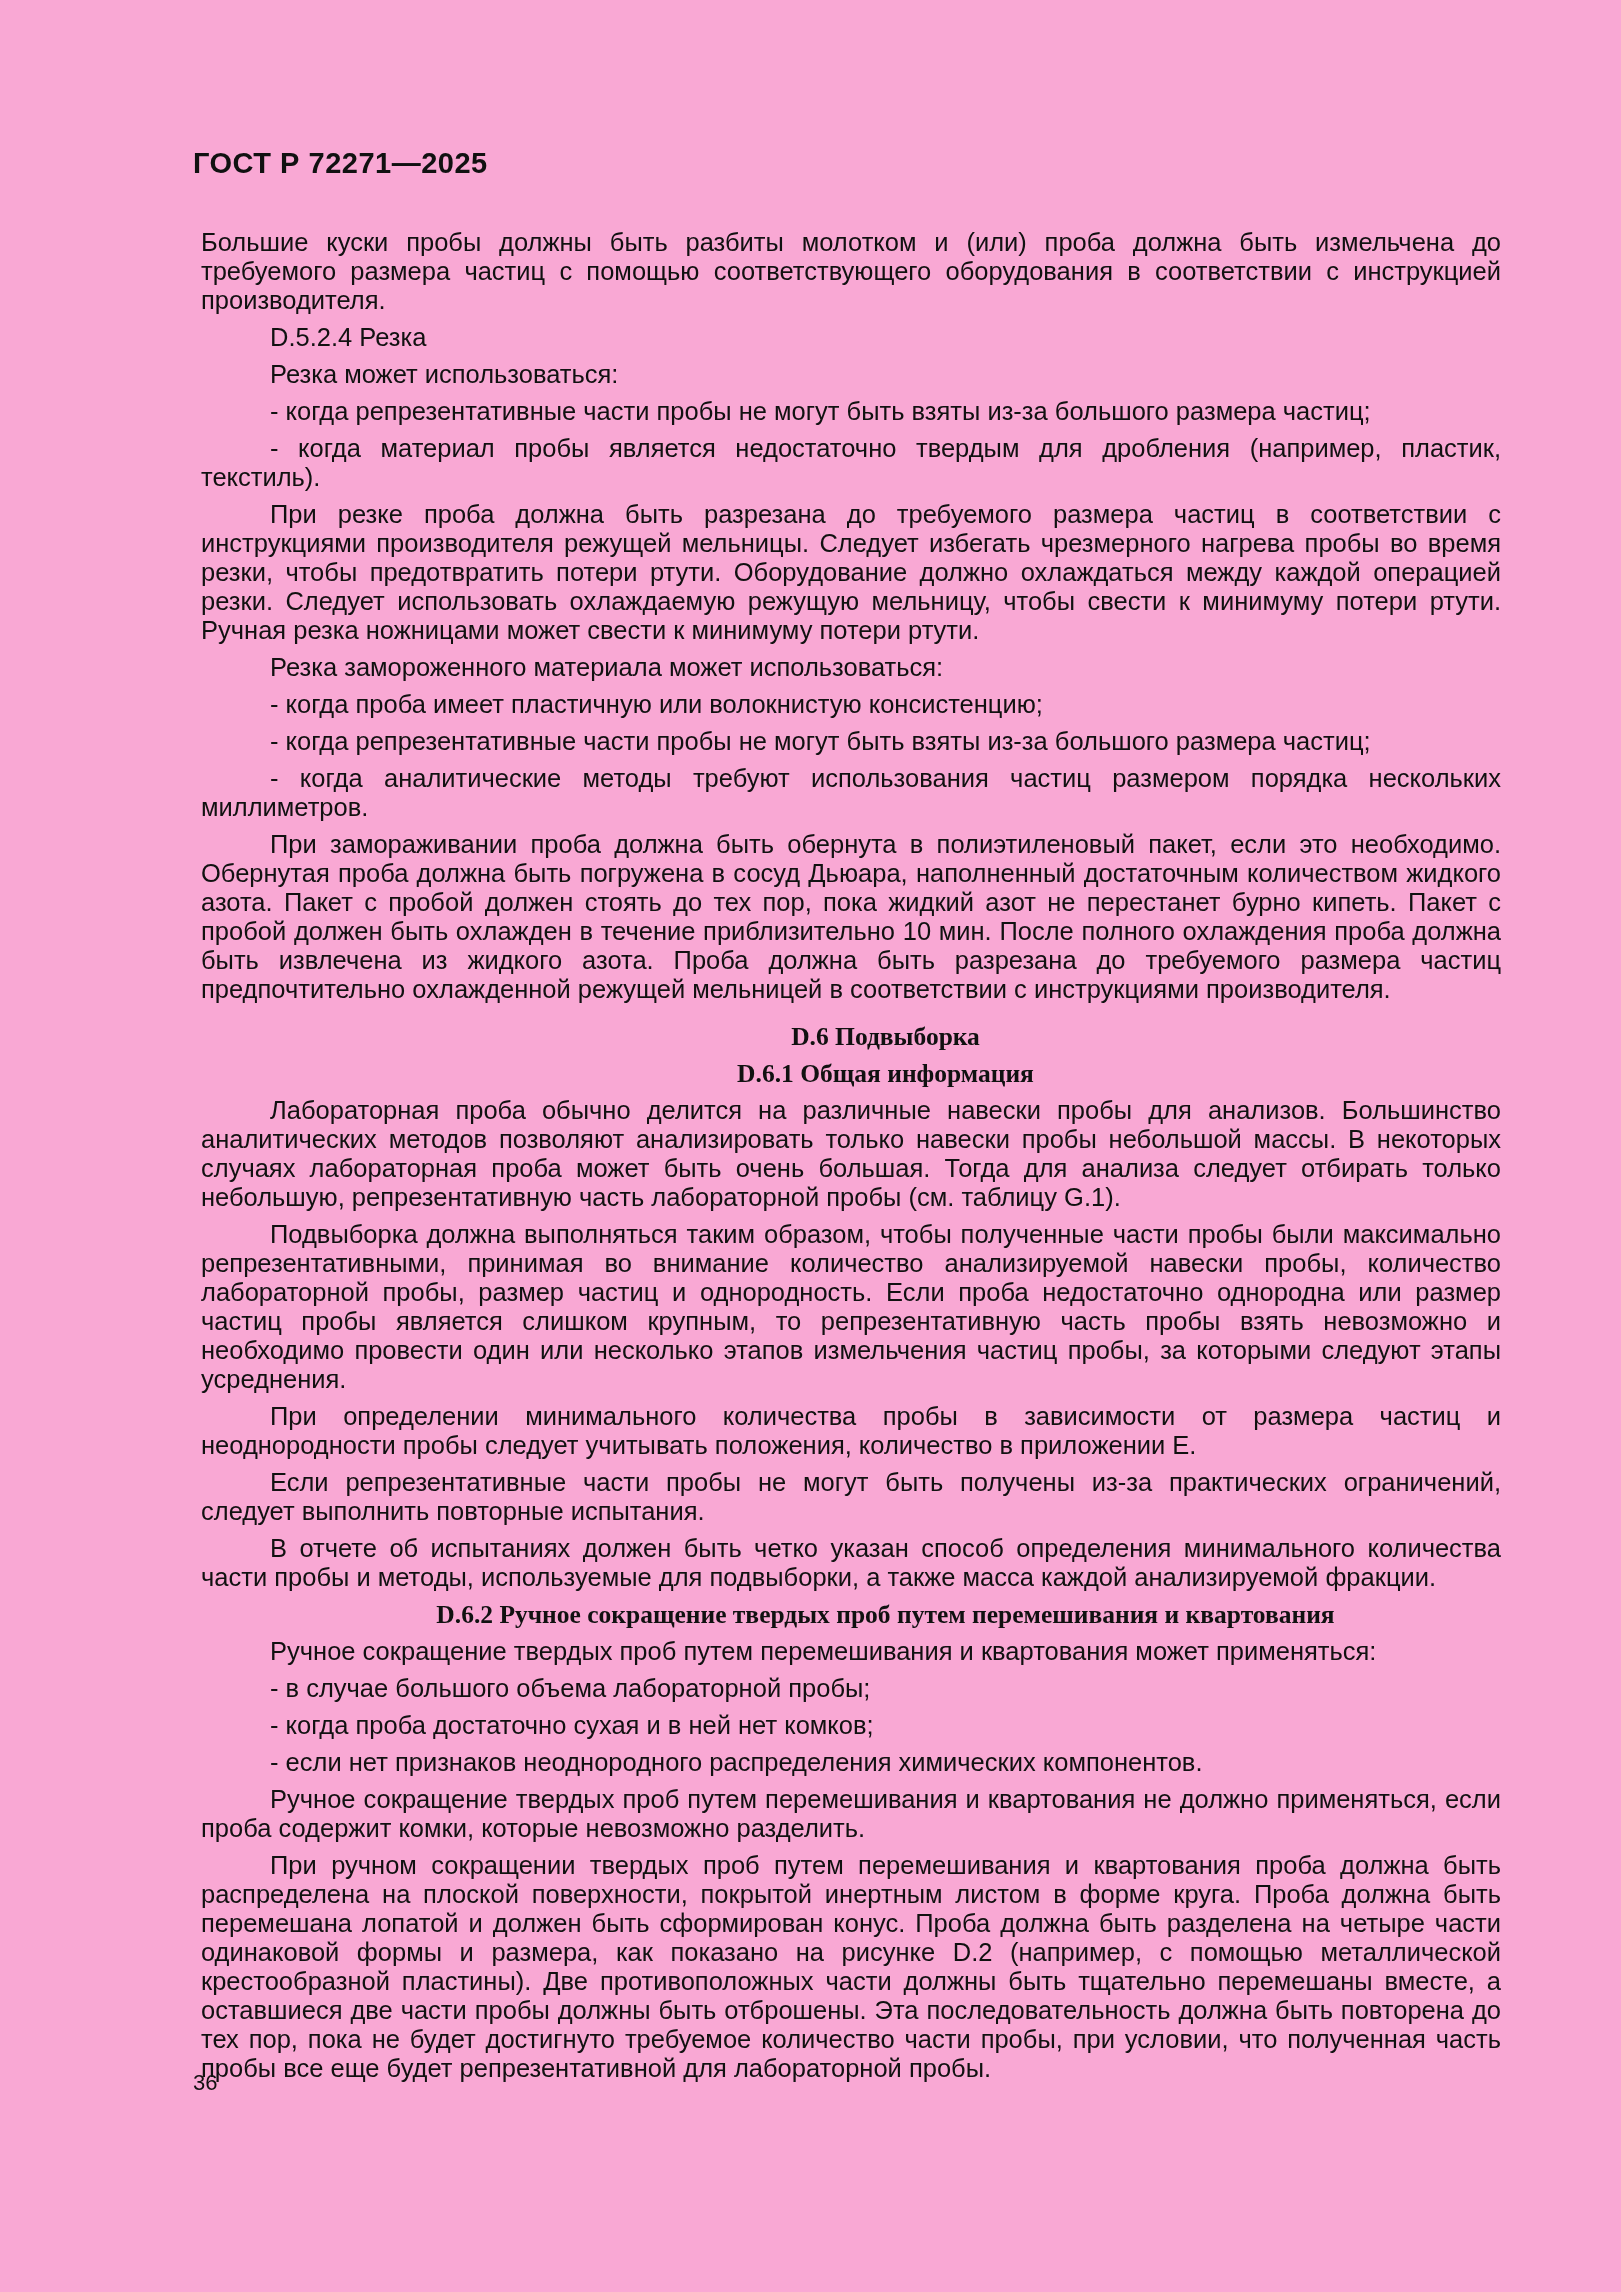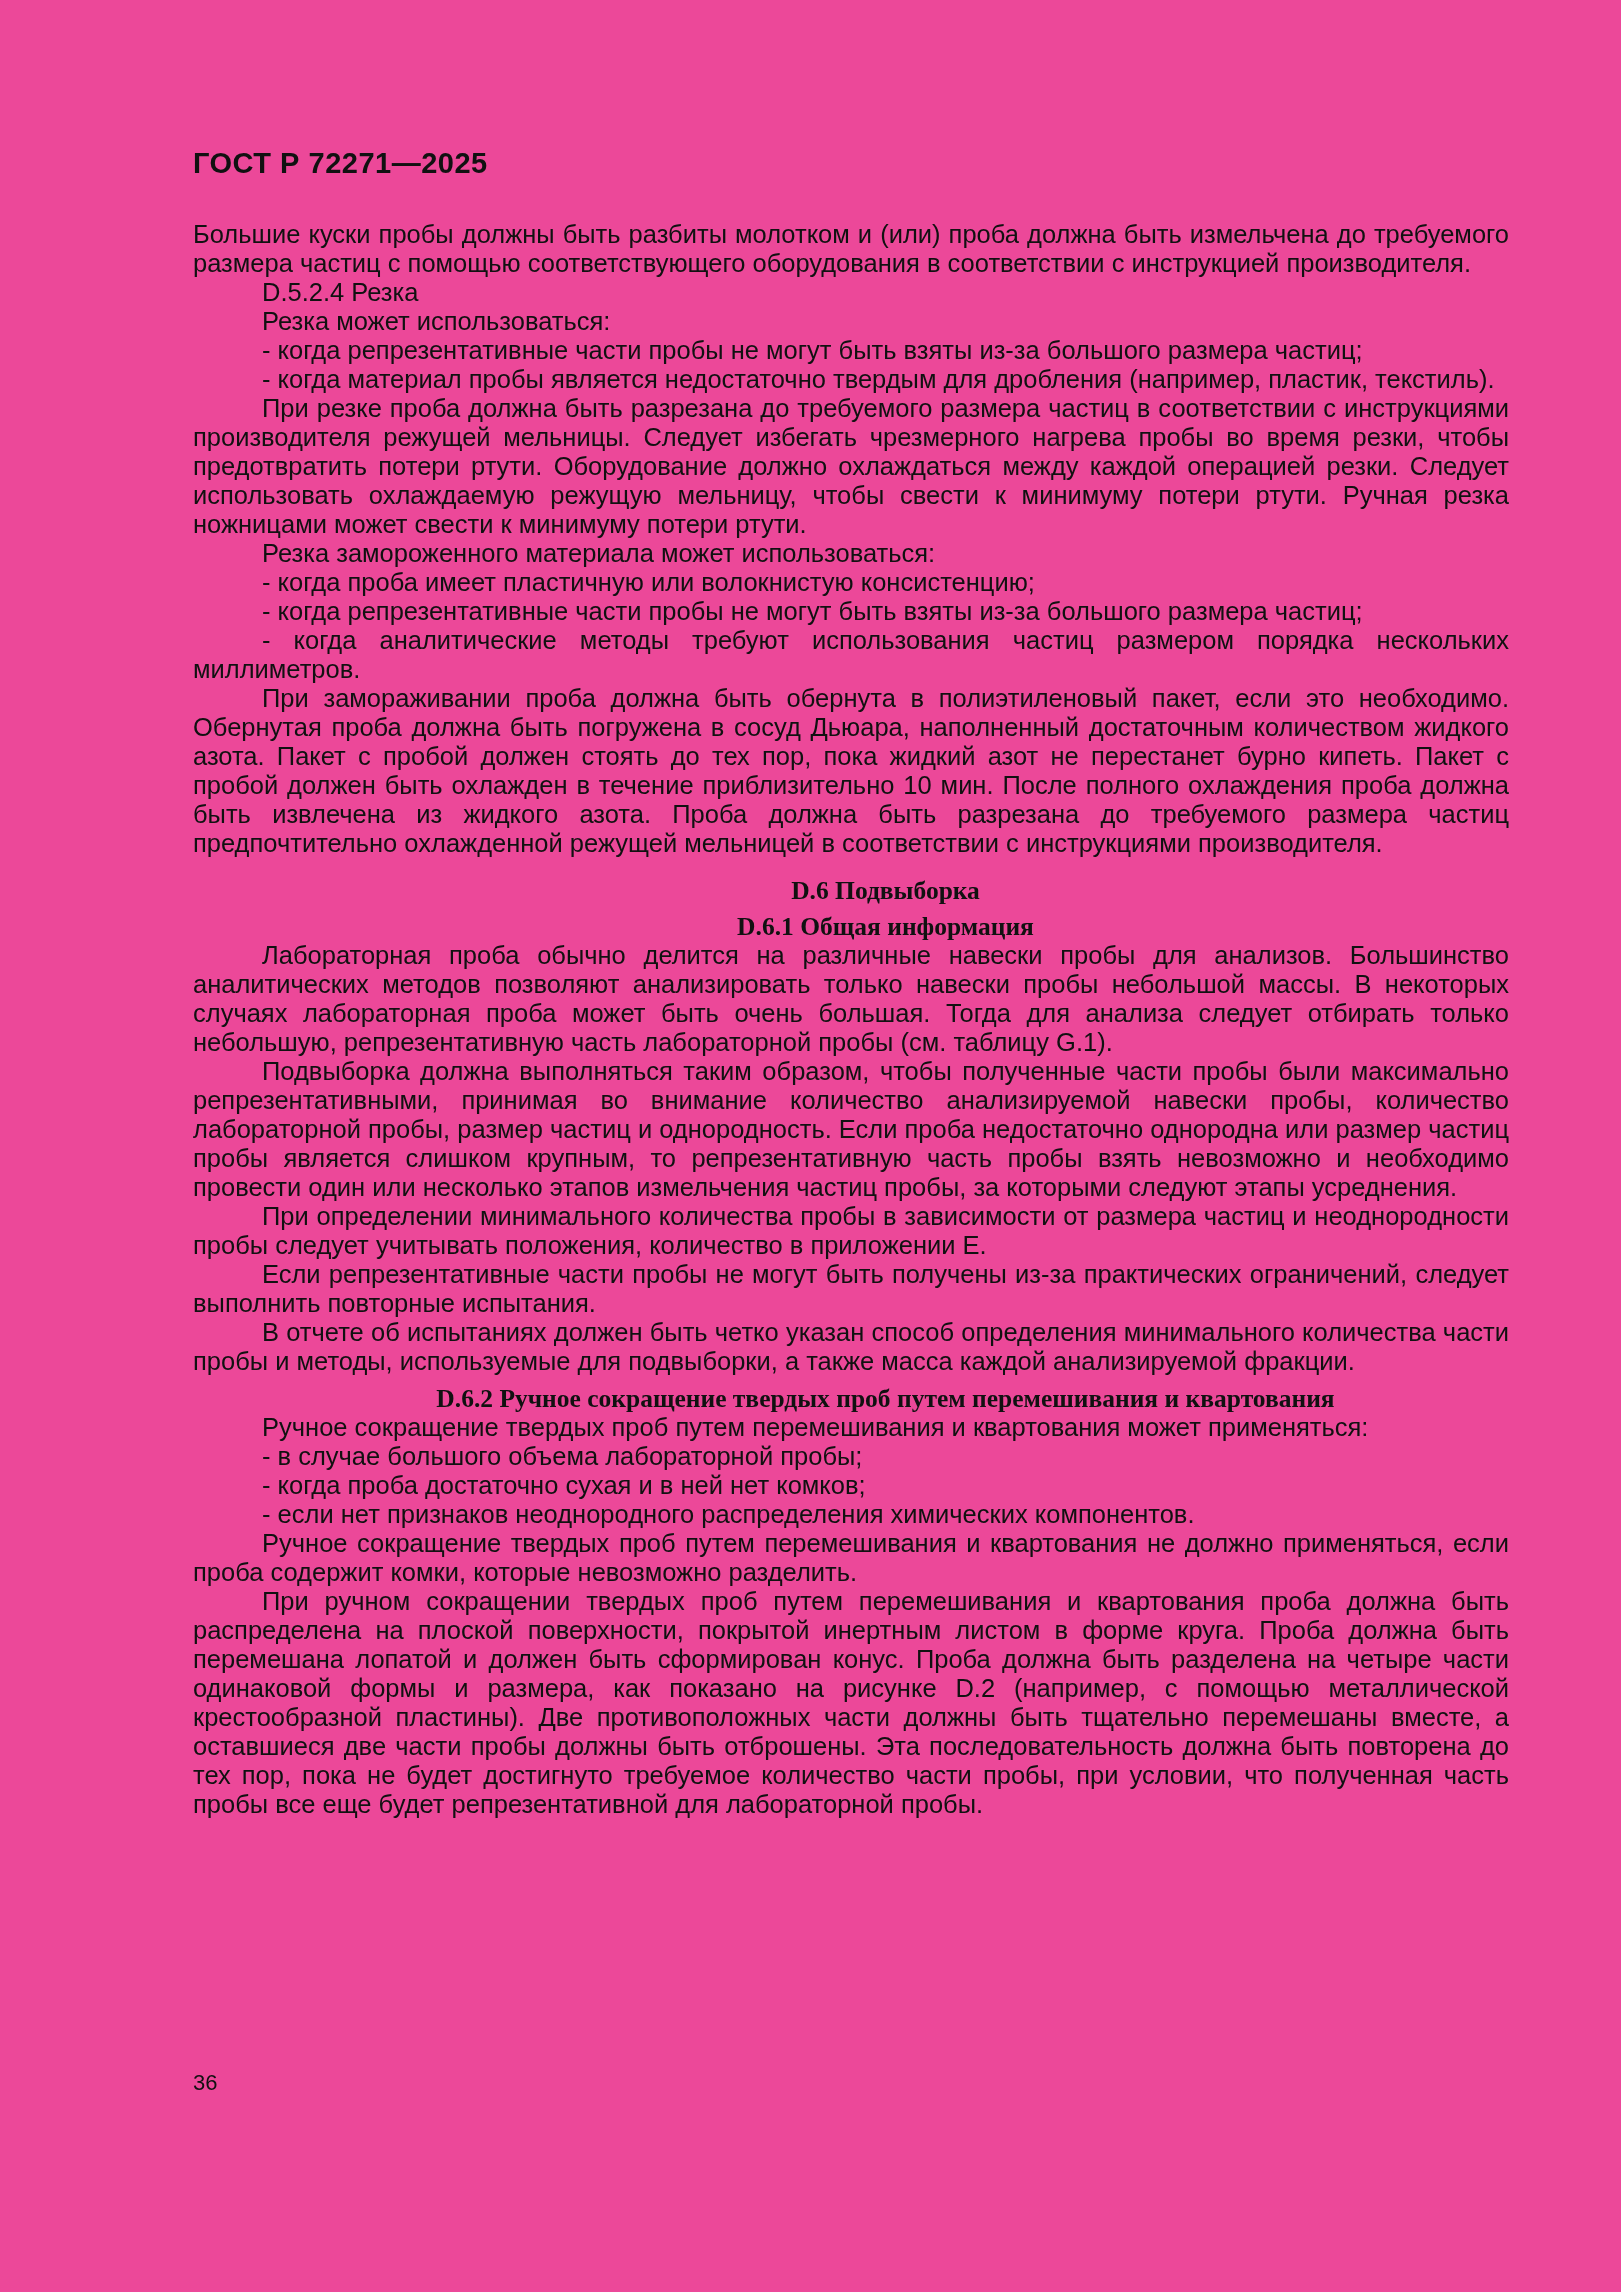--- a/index.html
+++ b/index.html
@@ -12,42 +12,42 @@
     height: 2293px;
     position: relative;
     font-family: "Liberation Sans", sans-serif;
     color: #111111;
     overflow: hidden;
   }
   .page {
     position: relative;
     width: 1621px;
     height: 2293px;
-    background: #ec4899;
+    background: #f9a8d4;
   }
   .doc-header {
     position: absolute;
     left: 193px;
     top: 147px;
     font-size: 29px;
     font-weight: bold;
     letter-spacing: 0.5px;
     white-space: nowrap;
   }
   .content {
     position: absolute;
     left: 193px;
     top: 220px;
     width: 1316px;
     font-size: 25.5px;
     line-height: 29px;
     text-align: justify;
   }
   .para {
-    margin: 0;
+    margin: 8px;
     text-indent: 69px;
   }
   .noindent {
     text-indent: 0;
   }
   .h2, .h3 {
     font-weight: bold;
     text-align: center;
     font-family: Liberation Serif, serif;
   }

